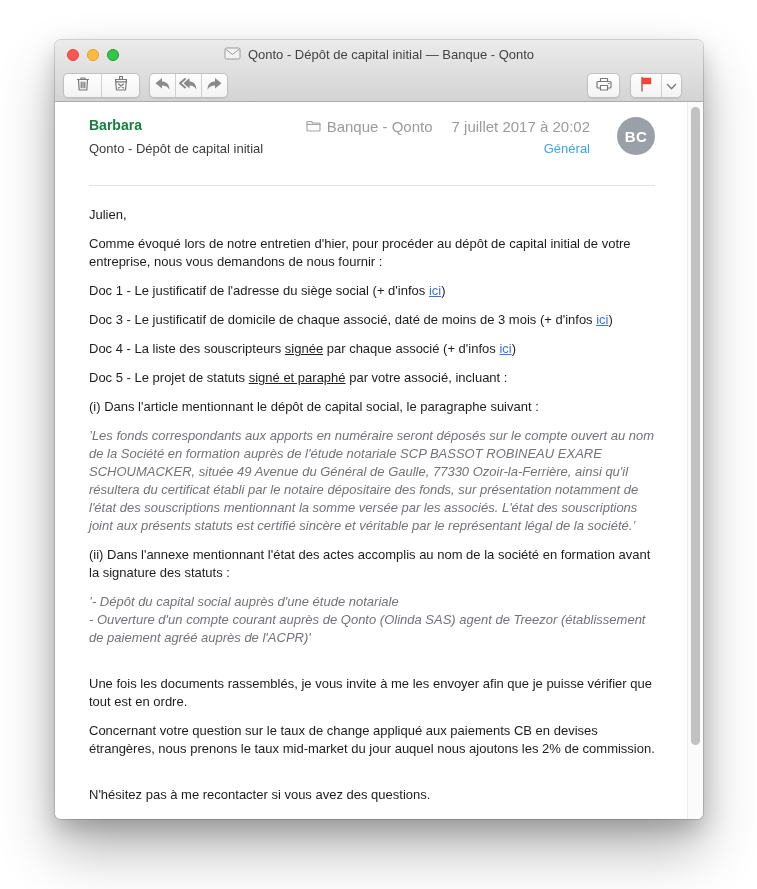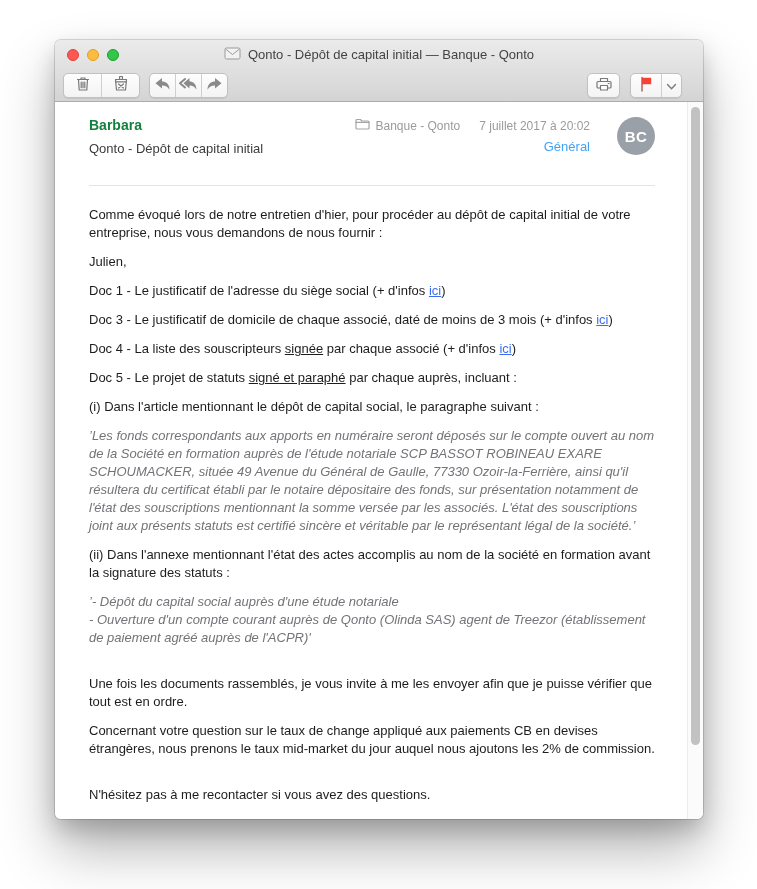--- a/index.html
+++ b/index.html
@@ -45,21 +45,21 @@
   .content{
     position:absolute;top:62px;left:0;right:0;bottom:0;
     background:#fff;border-radius:0 0 6px 6px;overflow:hidden;
   }
   .message{padding:15px 48px 0 34px;}
   .msg-header{display:flex;align-items:flex-start;}
   .hdr-left{display:flex;flex-direction:column;}
   .sender{font-size:14px;font-weight:bold;color:#15803d;}
   .subject{font-size:13px;color:#3c3c3c;margin-top:8px;}
   .hdr-right{margin-left:auto;display:flex;flex-direction:column;align-items:flex-end;gap:6px;padding-top:1px;}
-  .hdr-meta{display:flex;align-items:center;gap:19px;font-size:12px;color:#9b9b9b;white-space:nowrap;}
+  .hdr-meta{display:flex;align-items:center;gap:19px;font-size:15px;color:#9b9b9b;white-space:nowrap;}
   .folder{display:flex;align-items:center;gap:6px;}
   .details-link{font-size:13px;color:var(--details-blue);text-decoration:none;cursor:pointer;}
   .avatar{
     width:38px;height:38px;border-radius:50%;background:var(--avatar-gray);
     color:#fff;font-weight:bold;font-size:15px;letter-spacing:.3px;
     display:flex;align-items:center;justify-content:center;margin-left:27px;flex:0 0 auto;
   }
   .sep{border:none;border-top:1px solid #e4e4e4;margin:29px 0 0 0;}
   
   .paragraphs{padding-top:9px;max-width:572px;}
@@ -202,26 +202,26 @@
               <span>Banque - Qonto</span>
             </span>
             <span class="date">7 juillet 2017 à 20:02</span>
           </div>
           <a class="details-link">Général</a>
         </div>
         <div class="avatar">BC</div>
       </div>
       <hr class="sep">
       <div class="paragraphs">
+          <div class="para plain">Julien,</div>
           <div class="para plain">Comme évoqué lors de notre entretien d'hier, pour procéder au dépôt de capital initial de votre entreprise, nous vous demandons de nous fournir :</div>
-          <div class="para plain">Julien,</div>
           <div class="para segments"><span>Doc 1 - Le justificatif de l'adresse du siège social (+ d'infos </span><a href="#" class="link">ici</a><span>)</span></div>
           <div class="para segments"><span>Doc 3 - Le justificatif de domicile de chaque associé, daté de moins de 3 mois (+ d'infos </span><a href="#" class="link">ici</a><span>)</span></div>
           <div class="para segments"><span>Doc 4 - La liste des souscripteurs </span><span class="u">signée</span><span> par chaque associé (+ d'infos </span><a href="#" class="link">ici</a><span>)</span></div>
-          <div class="para segments"><span>Doc 5 - Le projet de statuts </span><span class="u">signé et paraphé</span><span> par chaque auprès, incluant :</span></div>
+          <div class="para segments"><span>Doc 5 - Le projet de statuts </span><span class="u">signé et paraphé</span><span> par votre associé, incluant :</span></div>
           <div class="para plain">(i) Dans l'article mentionnant le dépôt de capital social, le paragraphe suivant :</div>
           <div class="para quote">’Les fonds correspondants aux apports en numéraire seront déposés sur le compte ouvert au nom de la Société en formation auprès de l'étude notariale SCP BASSOT ROBINEAU EXARE SCHOUMACKER, située 49 Avenue du Général de Gaulle, 77330 Ozoir-la-Ferrière, ainsi qu'il résultera du certificat établi par le notaire dépositaire des fonds, sur présentation notamment de l'état des souscriptions mentionnant la somme versée par les associés. L'état des souscriptions joint aux présents statuts est certifié sincère et véritable par le représentant légal de la société.’</div>
           <div class="para plain">(ii) Dans l'annexe mentionnant l'état des actes accomplis au nom de la société en formation avant la signature des statuts :</div>
           <div class="para quote">’- Dépôt du capital social auprès d'une étude notariale
 - Ouverture d'un compte courant auprès de Qonto (Olinda SAS) agent de Treezor (établissement de paiement agréé auprès de l'ACPR)'</div>
           <div class="para plain gap">Une fois les documents rassemblés, je vous invite à me les envoyer afin que je puisse vérifier que tout est en ordre.</div>
           <div class="para plain">Concernant votre question sur le taux de change appliqué aux paiements CB en devises étrangères, nous prenons le taux mid-market du jour auquel nous ajoutons les 2% de commission.</div>
           <div class="para plain gap">N'hésitez pas à me recontacter si vous avez des questions.</div>
         </div>
     </div>

